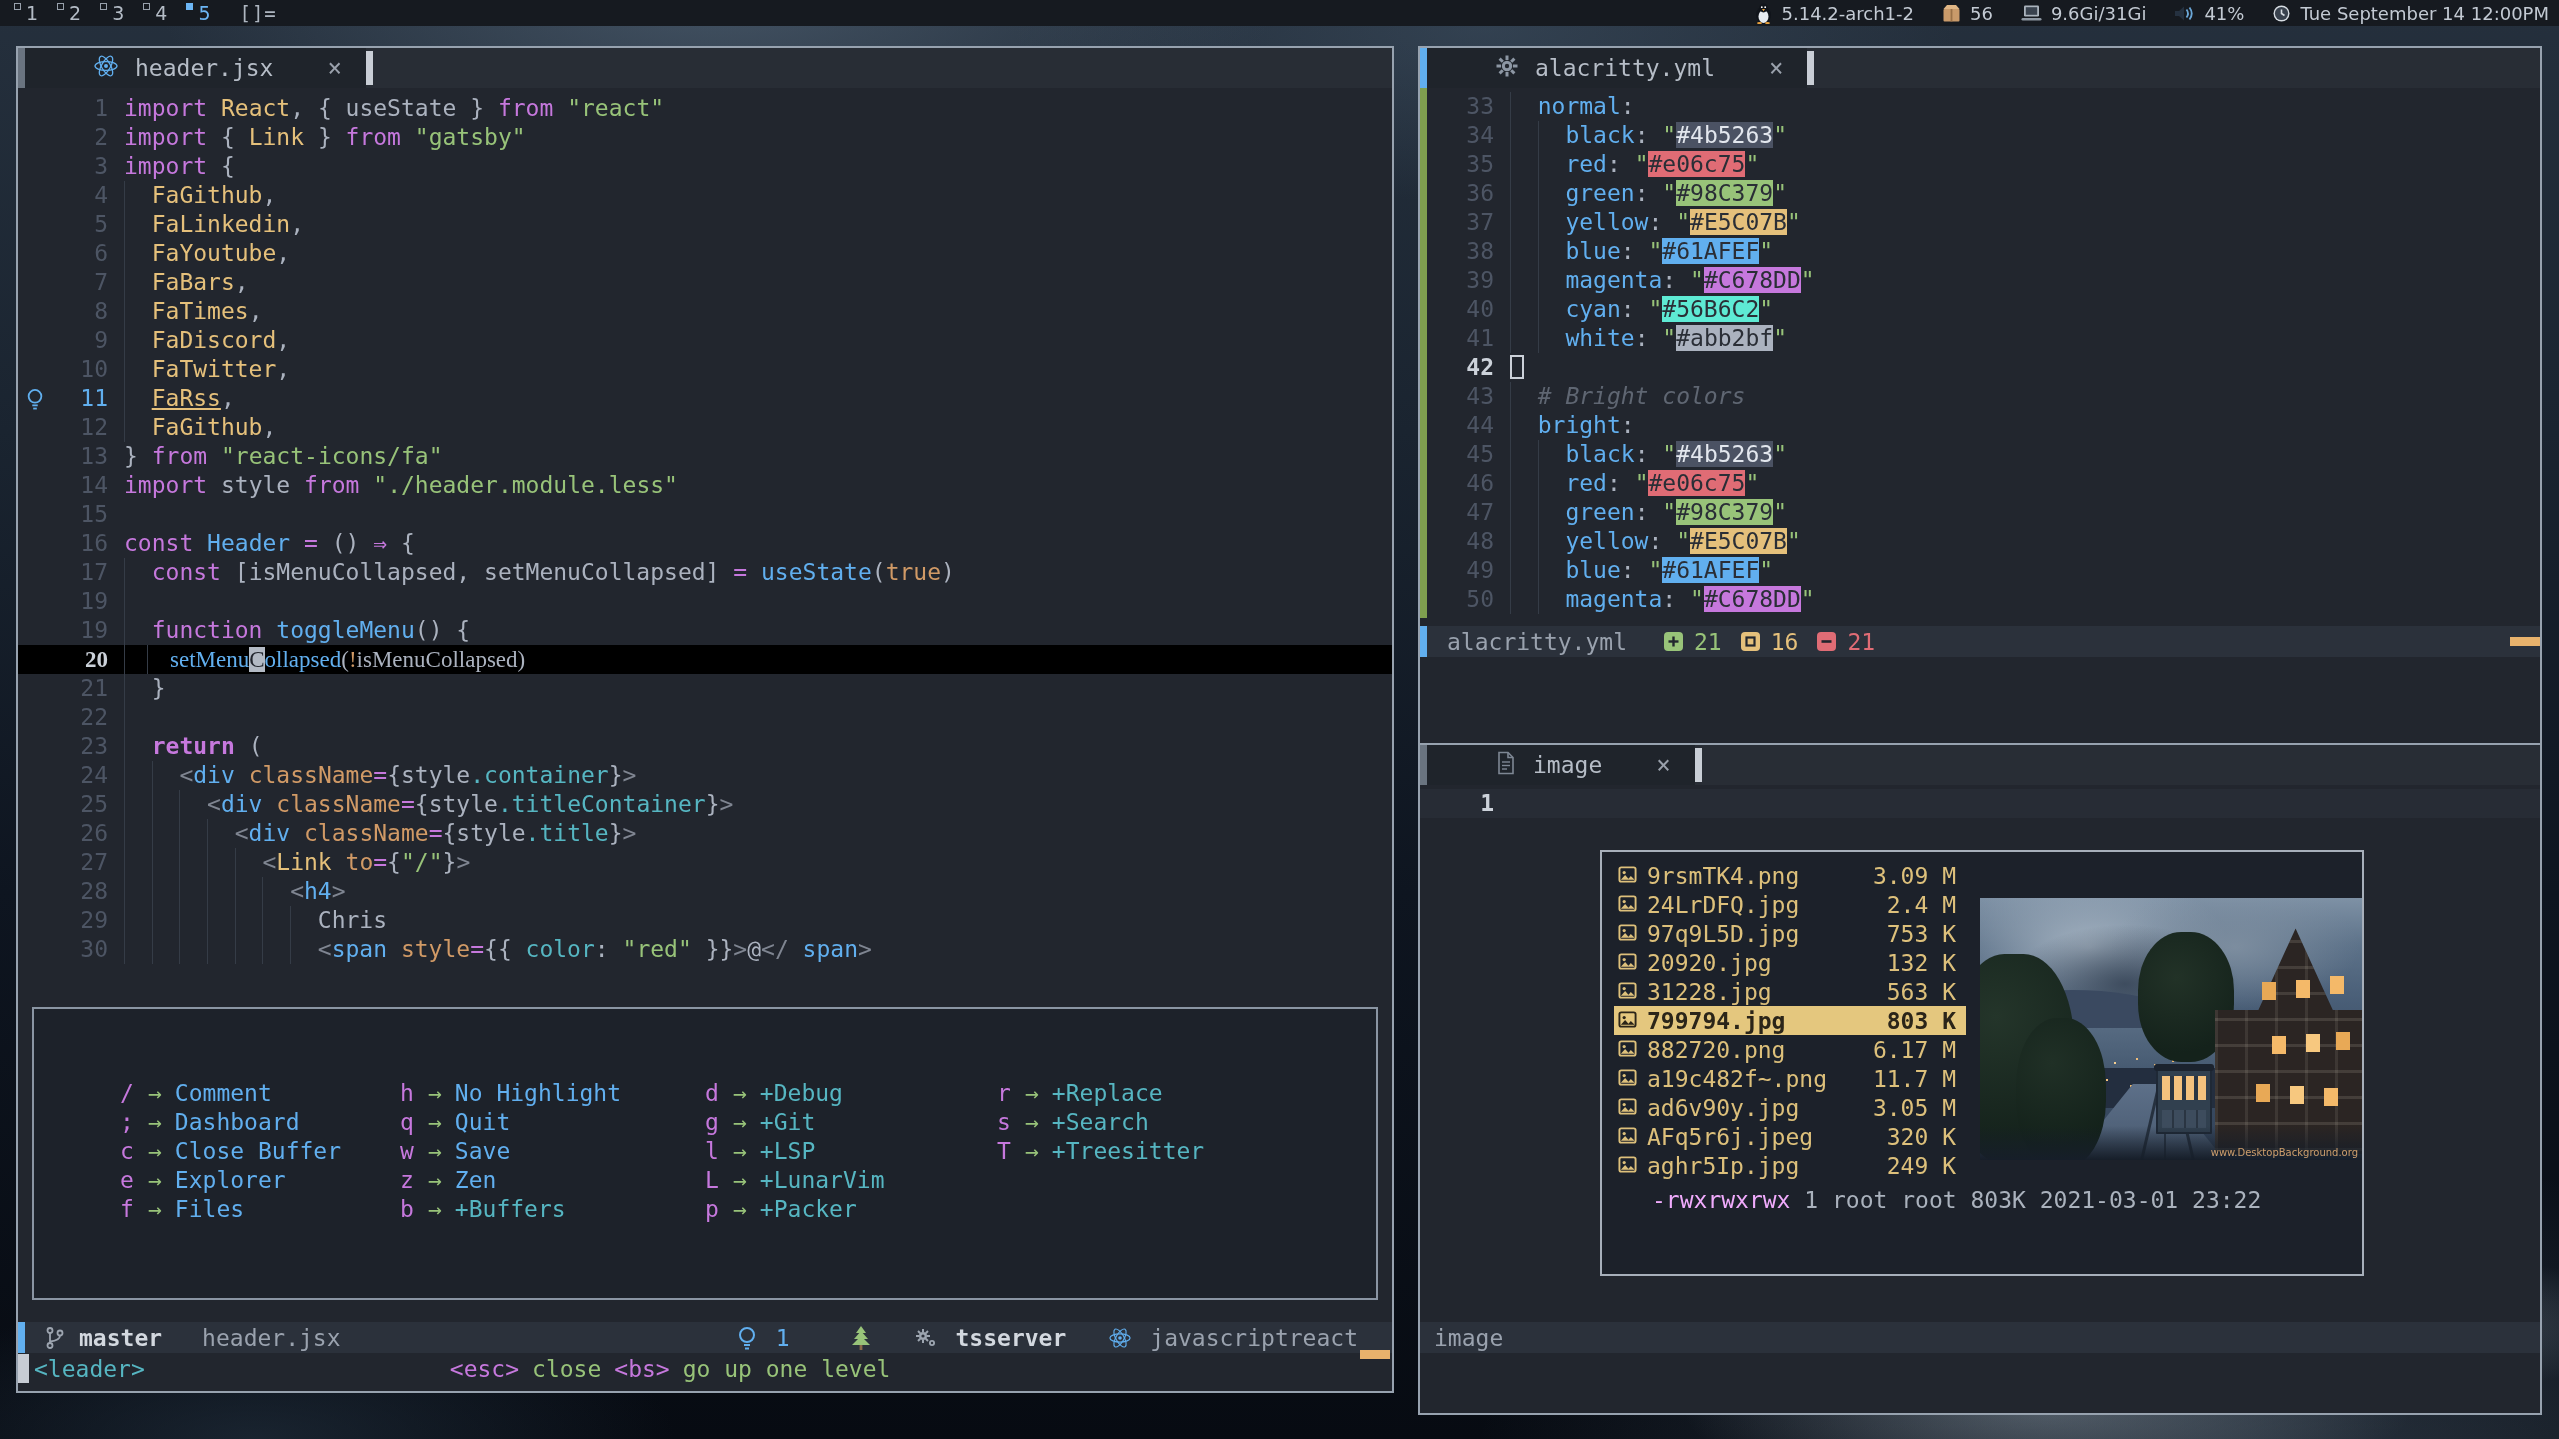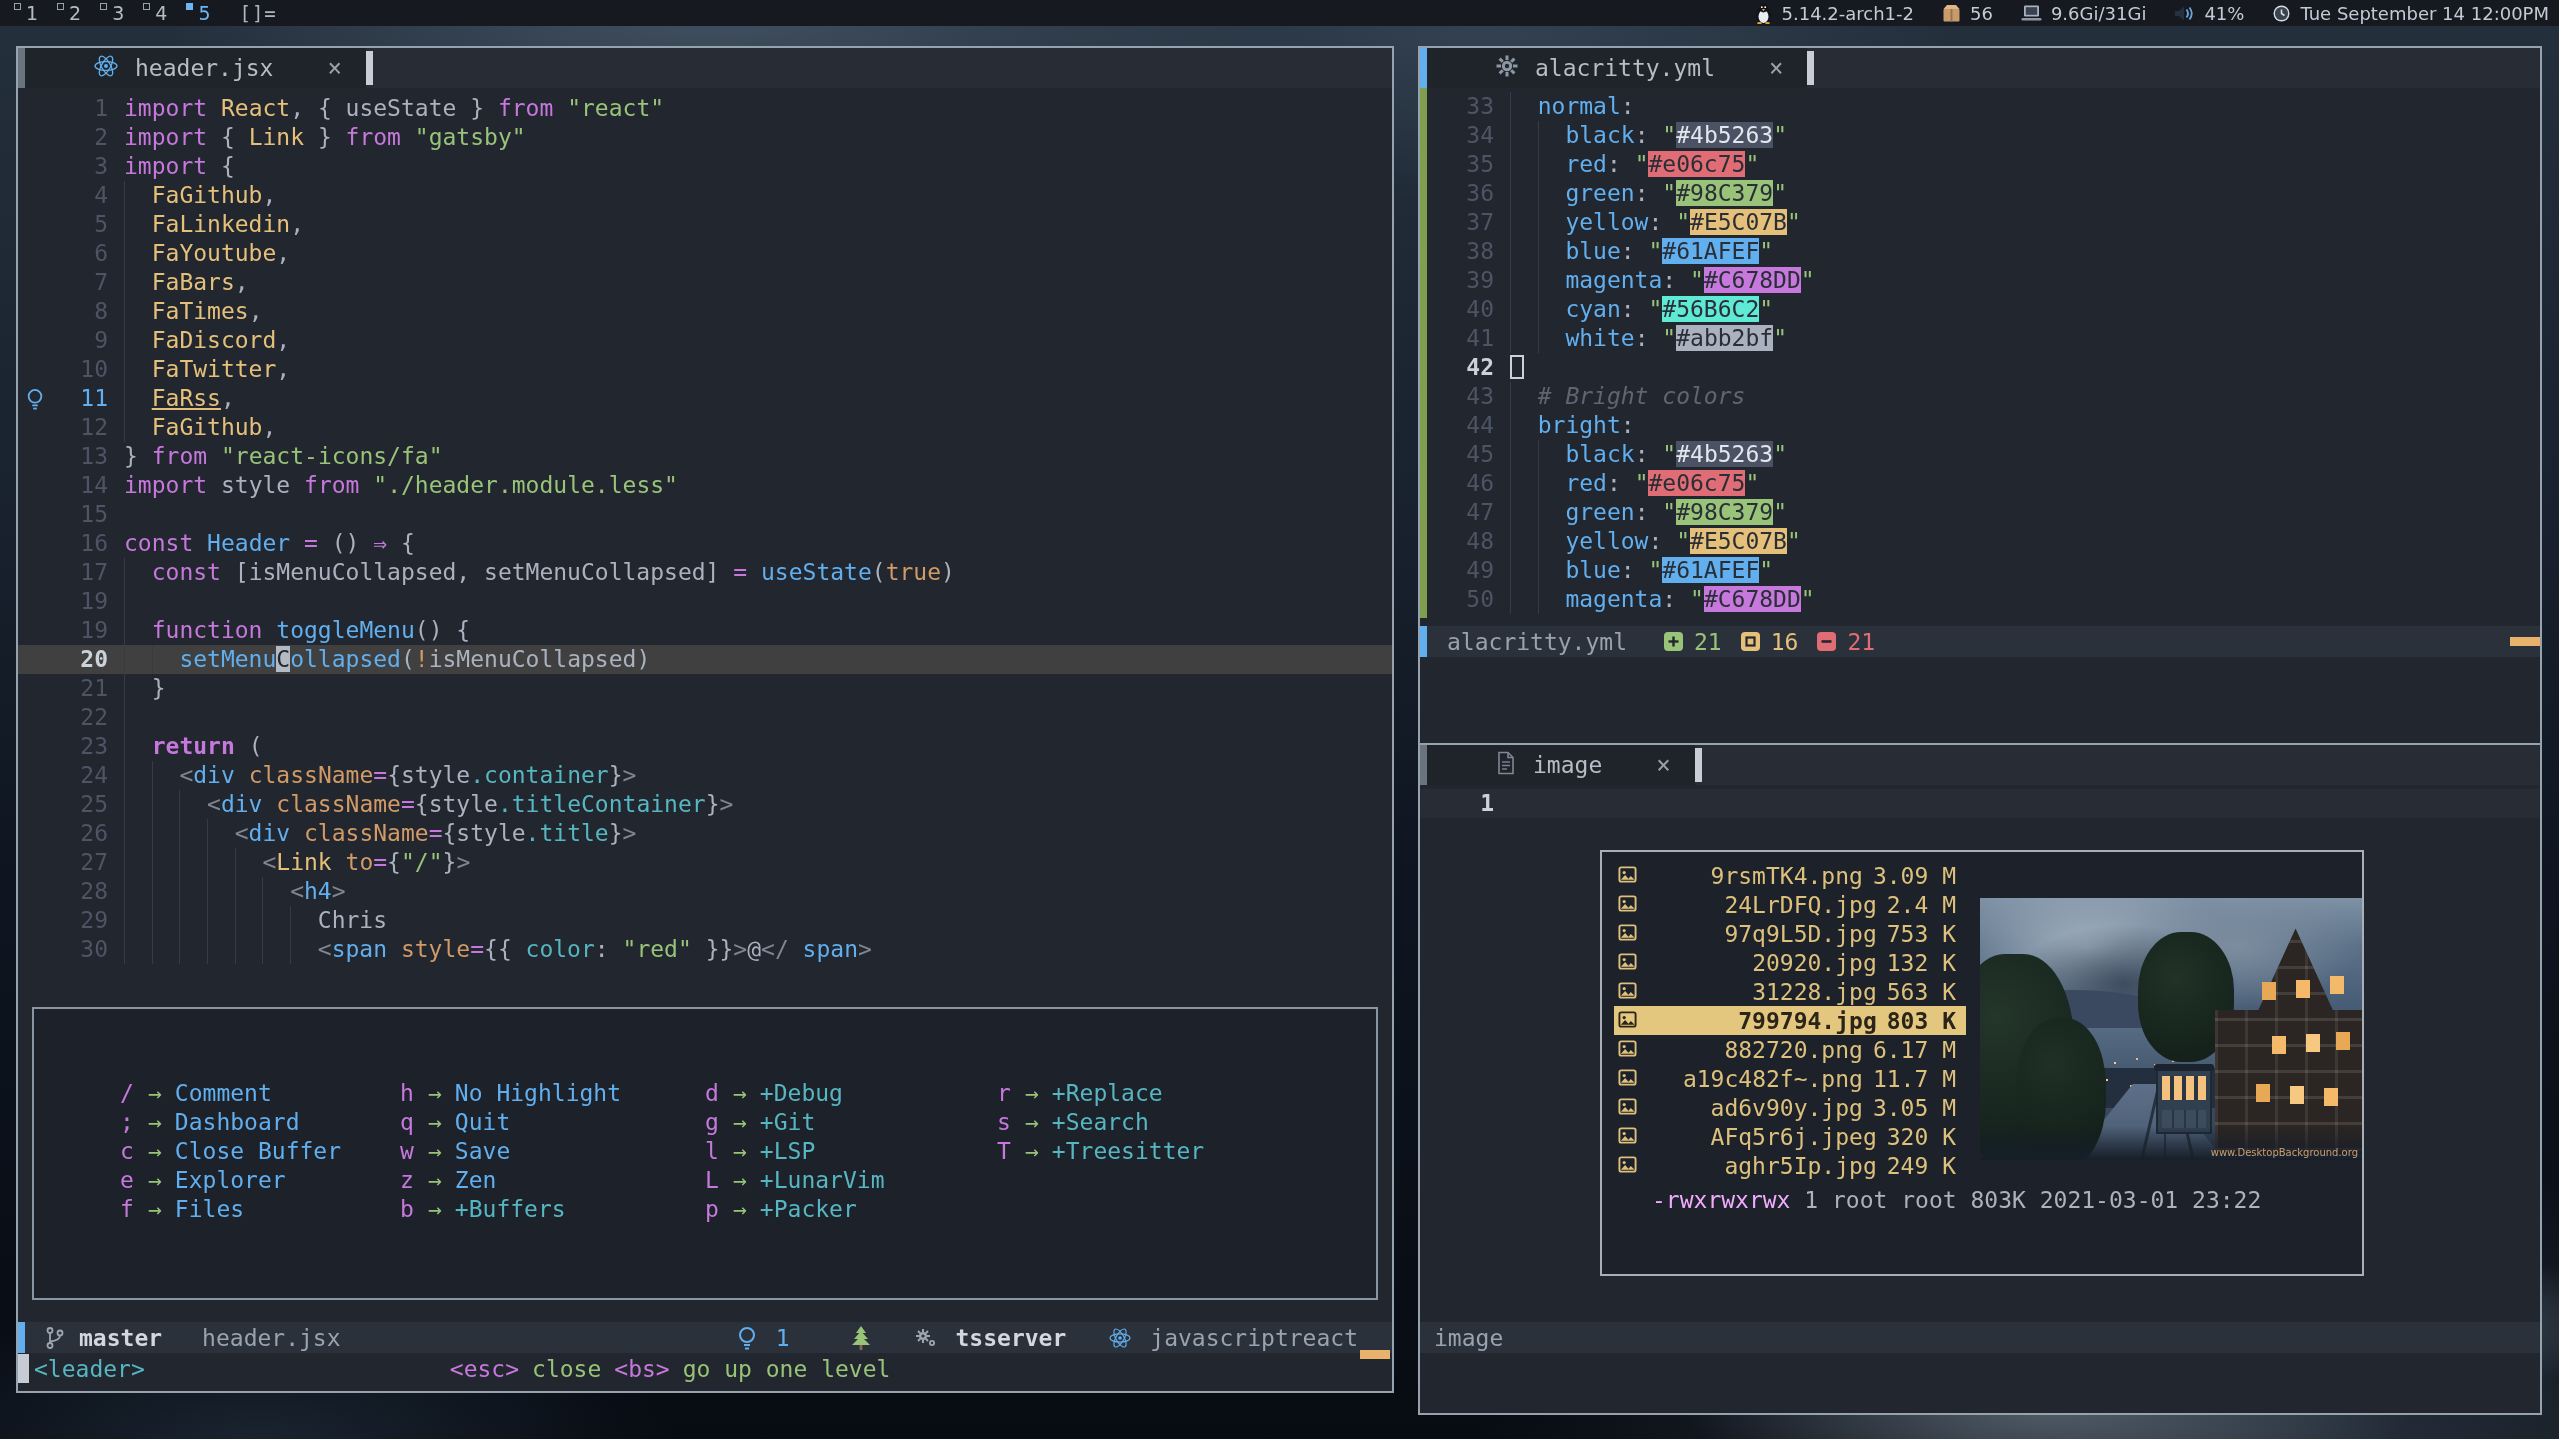--- a/index.html
+++ b/index.html
@@ -46,21 +46,21 @@
   .tab .tabclose{ margin-left:38px; color:#9aa1ac; font-size:24px; }
   .tabcursor{ width:7px; background:#c9ced6; margin:3px 0; flex:0 0 7px;}
   .tabfill{ flex:1; background:#282d35; }
 
   
   .code{ position:absolute; left:0; right:0; font-family:"DejaVu Sans Mono",monospace; font-size:23px; }
   #code-left{ top:46px; }
   #code-rt{ top:44px; }
   #code-rb{ top:44px; }
   .crow{ display:flex; height:29px; line-height:29px; white-space:pre; }
-  .crow.hl{ background:#404040; }
+  .crow.hl{ background:#000000;font-family:Liberation Serif, serif; }
   .crow.hl2{ background:#272c35; }
   .sign{ flex:0 0 34px; position:relative; }
   .sign-s{ flex:0 0 18px; position:relative;}
   .sign svg{ position:absolute; left:7px; top:3px; }
   .lnum{ flex:0 0 56px; text-align:right; padding-right:0; color:#4d5564; }
   .numpad{ flex:0 0 16px; }
   .lnum.blue{ color:#61afef; }
   .lnum.bold{ color:#ccd2da; font-weight:bold; }
   .ltext{ flex:1; white-space:pre; color:#abb2bf; overflow:hidden;}
   .gd{ display:inline-block; width:2ch; height:29px; border-left:1px solid #353c47; vertical-align:top;}
@@ -111,21 +111,21 @@
   .lf-inner{ position:relative; width:100%; height:100%; padding:9px 0 0 12px; }
   .lf-prompt{ height:30px; line-height:30px; white-space:pre; }
   .pr-user{color:#98c379;font-weight:bold}
   .pr-plain{color:#aab2bd}
   .pr-tilde{color:#56b6c2}
   .pr-dir{color:#61afef;font-weight:bold}
   .pr-dir2{color:#7a93b4}
   .pr-fname{color:#d8dde3;font-weight:bold}
   .lf-rows{ width:352px; }
   .lf-row{ display:flex; align-items:center; height:29px; color:#ddc07b; gap:10px; padding-left:4px;}
-  .lf-row .fname{ flex:1; white-space:pre;text-align:right; }
+  .lf-row .fname{ flex:1; white-space:pre; }
   .lf-row .fsize{ white-space:pre; padding-right:10px;}
   .lf-row.sel{ background:#e4c77e; color:#2b2519; font-weight:bold; }
   .lf-row svg{ flex:0 0 19px; }
   .lf-perms{ height:30px; line-height:30px; margin-top:5px; white-space:pre; color:#aab2bd;}
   .perm-mode{ color:#f0abfc;margin-left:38px; }
 
   
   .pv{ position:absolute; left:378px; top:46px; width:382px; height:262px; overflow:hidden;
        background:linear-gradient(180deg,#7e91a5 0%,#5d7289 18%,#4a5f78 38%,#3c4f66 58%,#33435a 100%); }
   .pv > div{ position:absolute; }

